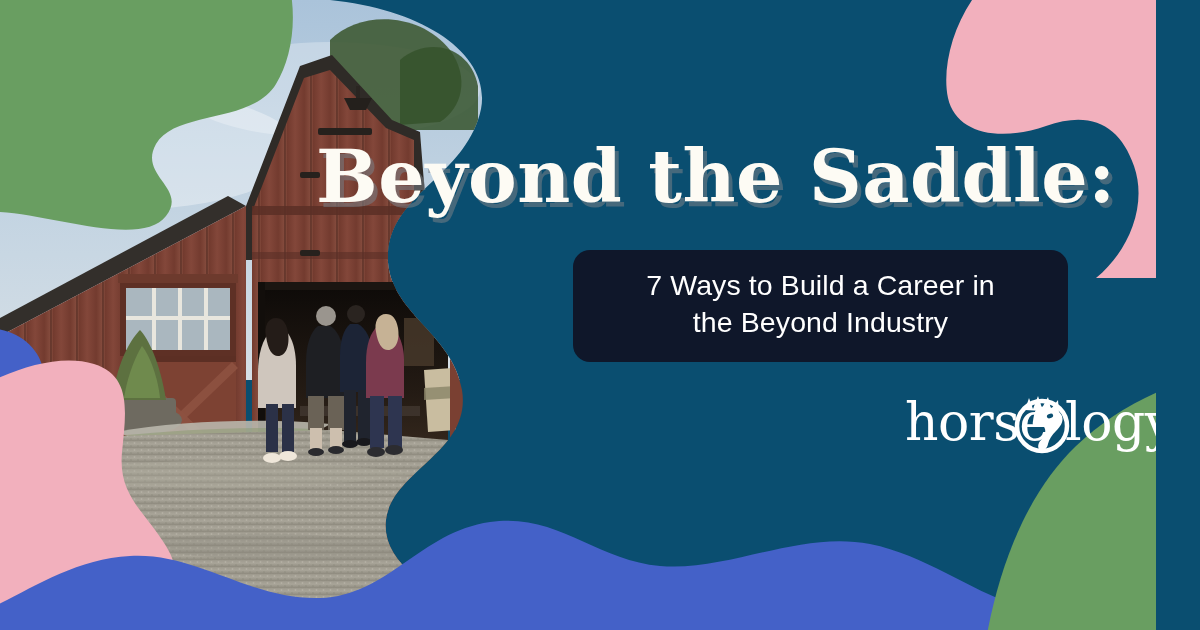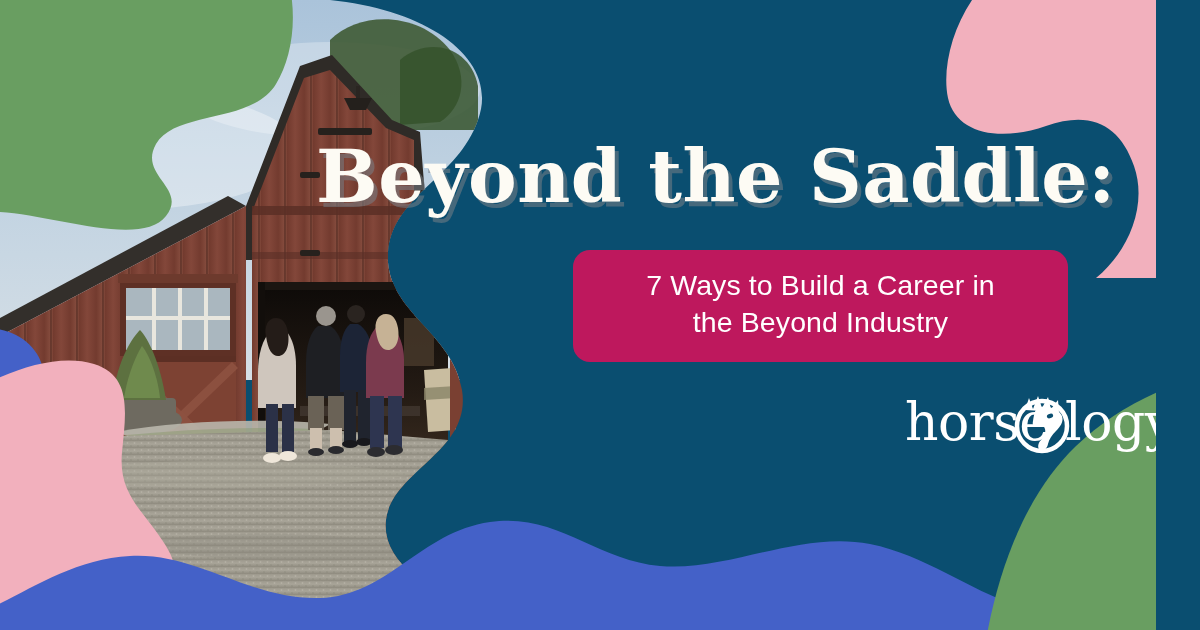--- a/index.html
+++ b/index.html
@@ -289,21 +289,21 @@
 
     <path d="M1240,370 C1180,376 1120,404 1076,446
              C1030,490 1000,560 986,640
              L1240,640 Z" fill="#699e61"></path>
   </svg>
 
   <div id="title-block">
     <div id="hero-title" style="color: rgb(253, 251, 244);">Beyond the Saddle:</div>
   </div>
 
-  <div id="subtitle-box" style="background: #be185d;">
+  <div id="subtitle-box" style="background: #0f172a;">
     <div id="subtitle-text" style="color: rgb(255, 255, 255);">
       <span>7 Ways to Build a Career in</span><br>
       <span>the Beyond Industry</span>
     </div>
   </div>
 
   <div id="logo">
     <svg id="logo-svg" width="270" height="66" viewBox="0 0 270 66" xmlns="http://www.w3.org/2000/svg">
 
       <text x="0" y="50" font-family="DejaVu Serif, serif" font-size="52" font-weight="400" fill="#ffffff" letter-spacing="-0.5">horse</text>

